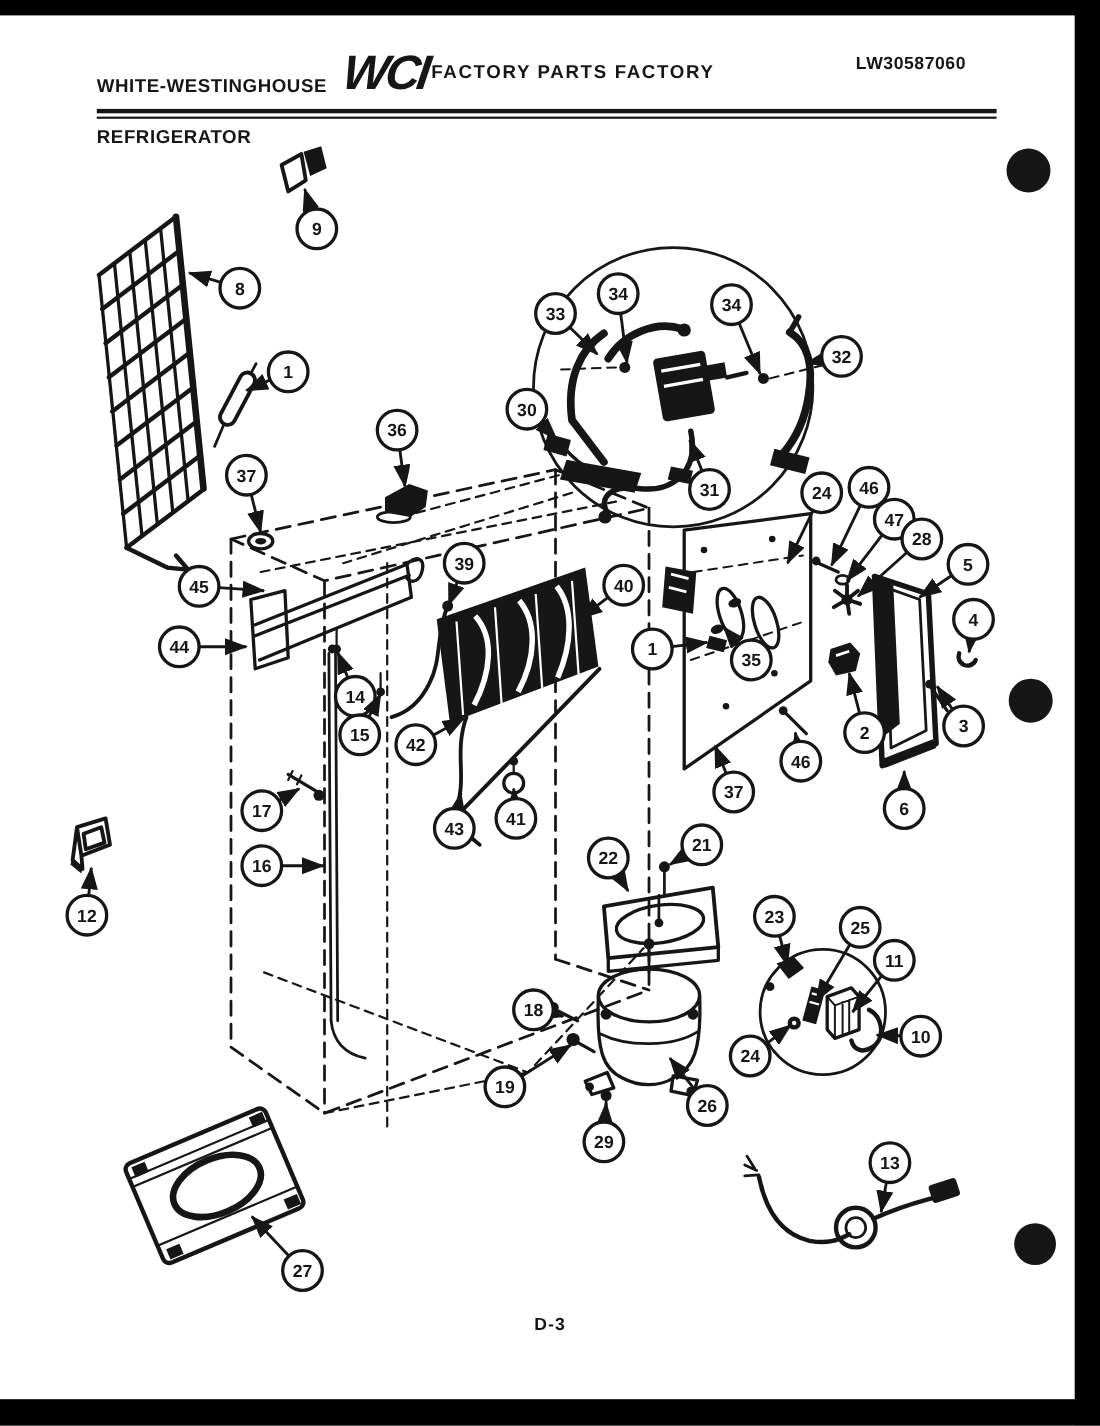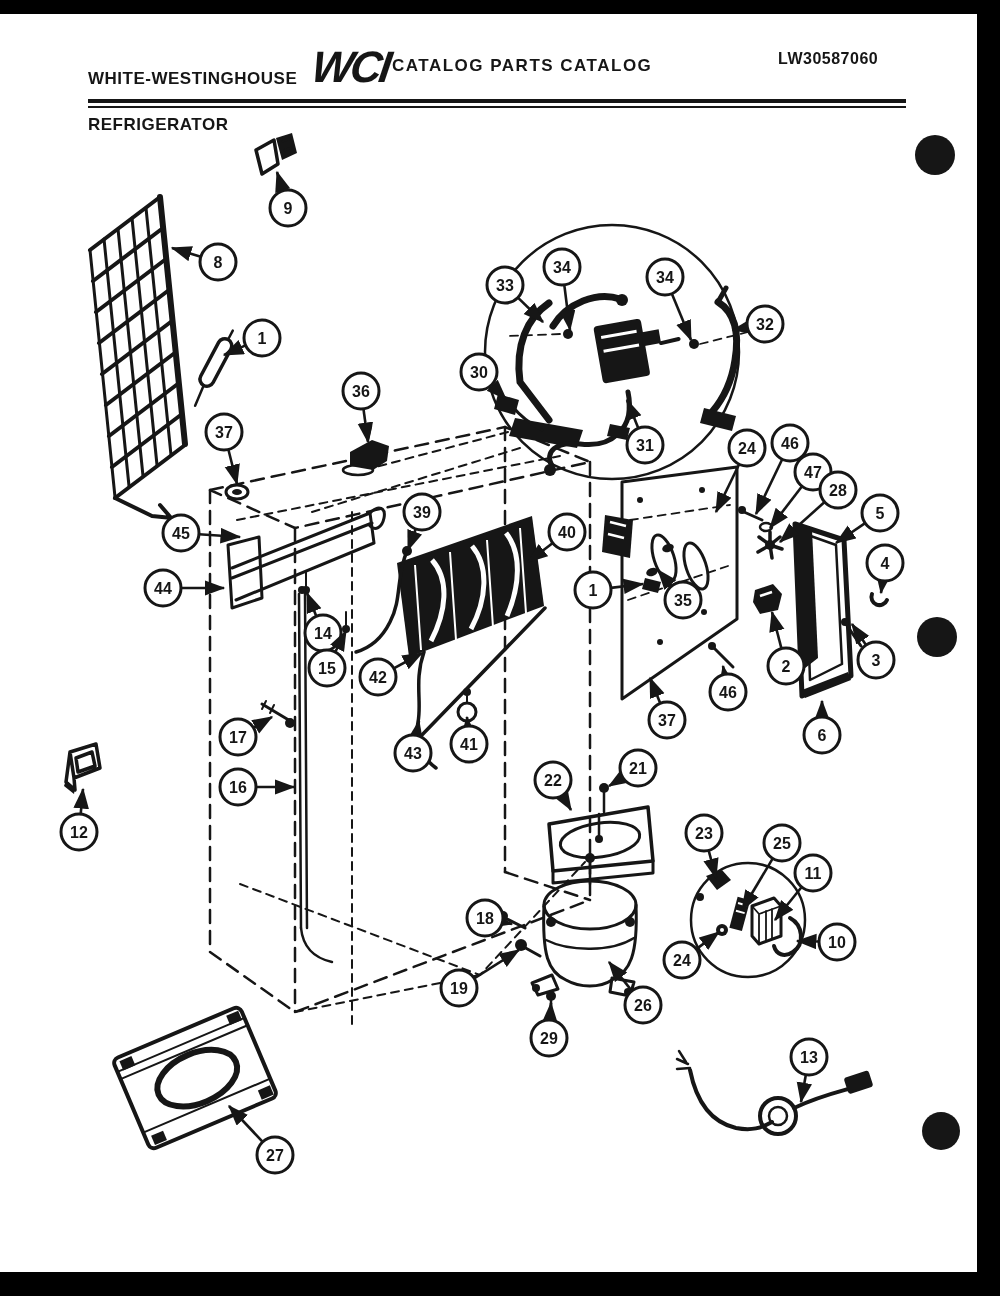--- a/index.html
+++ b/index.html
@@ -36,21 +36,21 @@
 </style>
 </head>
 <body>
 
 <div id="page">
 
   <div id="header">
     <div class="brand"><span>WHITE-WESTINGHOUSE</span><br>
       <span>REFRIGERATOR</span></div>
     <div class="wci">WCI</div>
-    <div class="catalog">CATALOG PARTS CATALOG</div>
+    <div class="catalog">FACTORY PARTS FACTORY</div>
     <div class="docnum">LW30587060</div>
     <div class="rule1"></div>
     <div class="rule2"></div>
   </div>
 
   <svg id="art" width="1000" height="1296" viewBox="0 0 1000 1296">
     <defs>
       <marker id="arr" markerWidth="9" markerHeight="8" refX="7.5" refY="3" orient="auto">
         <path d="M0,0 L8,3 L0,6 Z" fill="#161616"></path>
       </marker>
@@ -512,17 +512,18 @@
           <text x="809" y="1057" dy="0.36em" class="co-text">13</text>
         </g>
         <g>
           <line x1="262.68015364850606" y1="1141.8766854081912" x2="229" y2="1106" class="co-lead" marker-end="url(#arr)"></line>
           <circle cx="275" cy="1155" r="18" class="co-circle"></circle>
           <text x="275" y="1155" dy="0.36em" class="co-text">27</text>
         </g>
       </g>
   </svg>
 
+  <div id="footer">D-3</div>
 
   <div id="strip-top" class="strip"></div>
   <div id="strip-right" class="strip"></div>
   <div id="strip-bottom" class="strip"></div>
 </div>
 
 </body></html>

